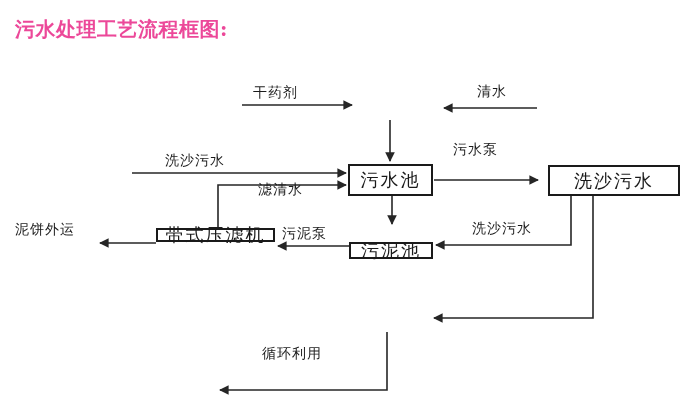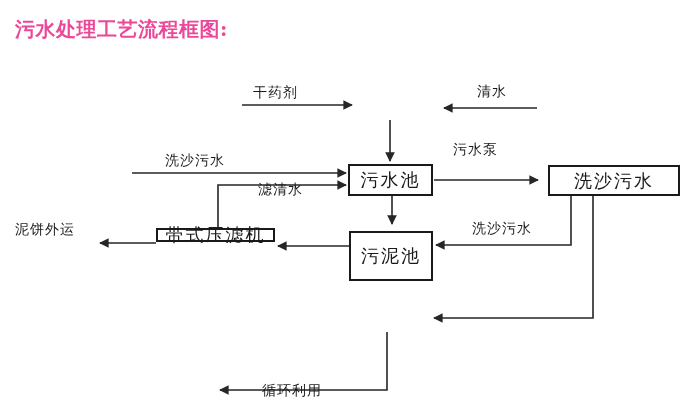--- a/index.html
+++ b/index.html
@@ -76,29 +76,30 @@
       <polyline points="387,332 387,390 220,390" marker-end="url(#arrow)"></polyline>
     </g>
   </svg>
 
   <div class="node" style="left:348px;top:164px;width:85px;height:32px">
     <span class="node-label">污水池</span>
   </div>
   <div class="node" style="left:548px;top:165px;width:132px;height:31px">
     <span class="node-label">洗沙污水</span>
   </div>
-  <div class="node" style="left:349px;top:231px;width:84px;height:50px">
+  <div class="node" style="left:349px;top:242px;width:84px;height:17px">
     <span class="node-label">污泥池</span>
   </div>
   <div class="node" style="left:156px;top:228px;width:119px;height:14px">
     <span class="node-label">带式压滤机</span>
   </div>
 
   <span class="edge-label" style="left:253px;top:84px">干药剂</span>
   <span class="edge-label" style="left:477px;top:83px">清水</span>
   <span class="edge-label" style="left:165px;top:152px">洗沙污水</span>
   <span class="edge-label" style="left:258px;top:181px">滤清水</span>
   <span class="edge-label" style="left:453px;top:141px">污水泵</span>
   <span class="edge-label" style="left:472px;top:220px">洗沙污水</span>
+  <span class="edge-label" style="left:282px;top:225px">污泥泵</span>
   <span class="edge-label" style="left:15px;top:221px">泥饼外运</span>
-  <span class="edge-label" style="left:262px;top:382px">循环利用</span>
+  <span class="edge-label" style="left:262px;top:345px">循环利用</span>
 
 </div>
 
 </body></html>

